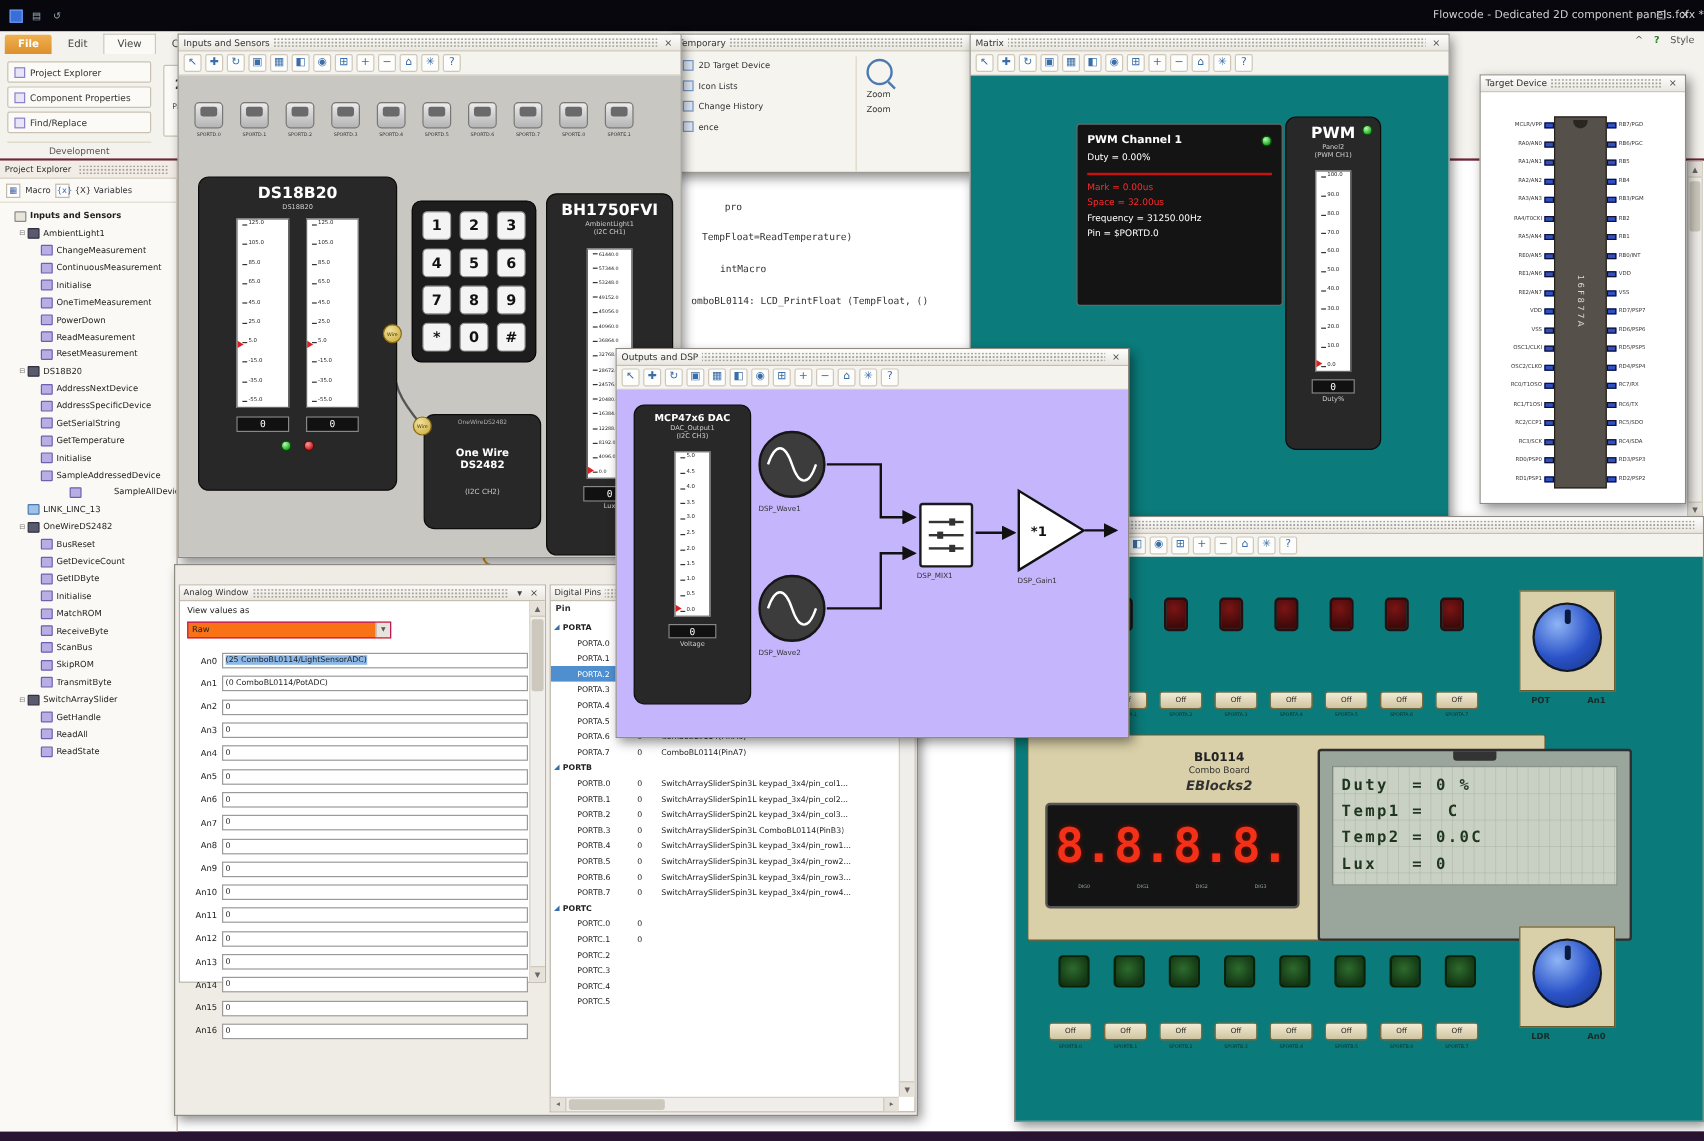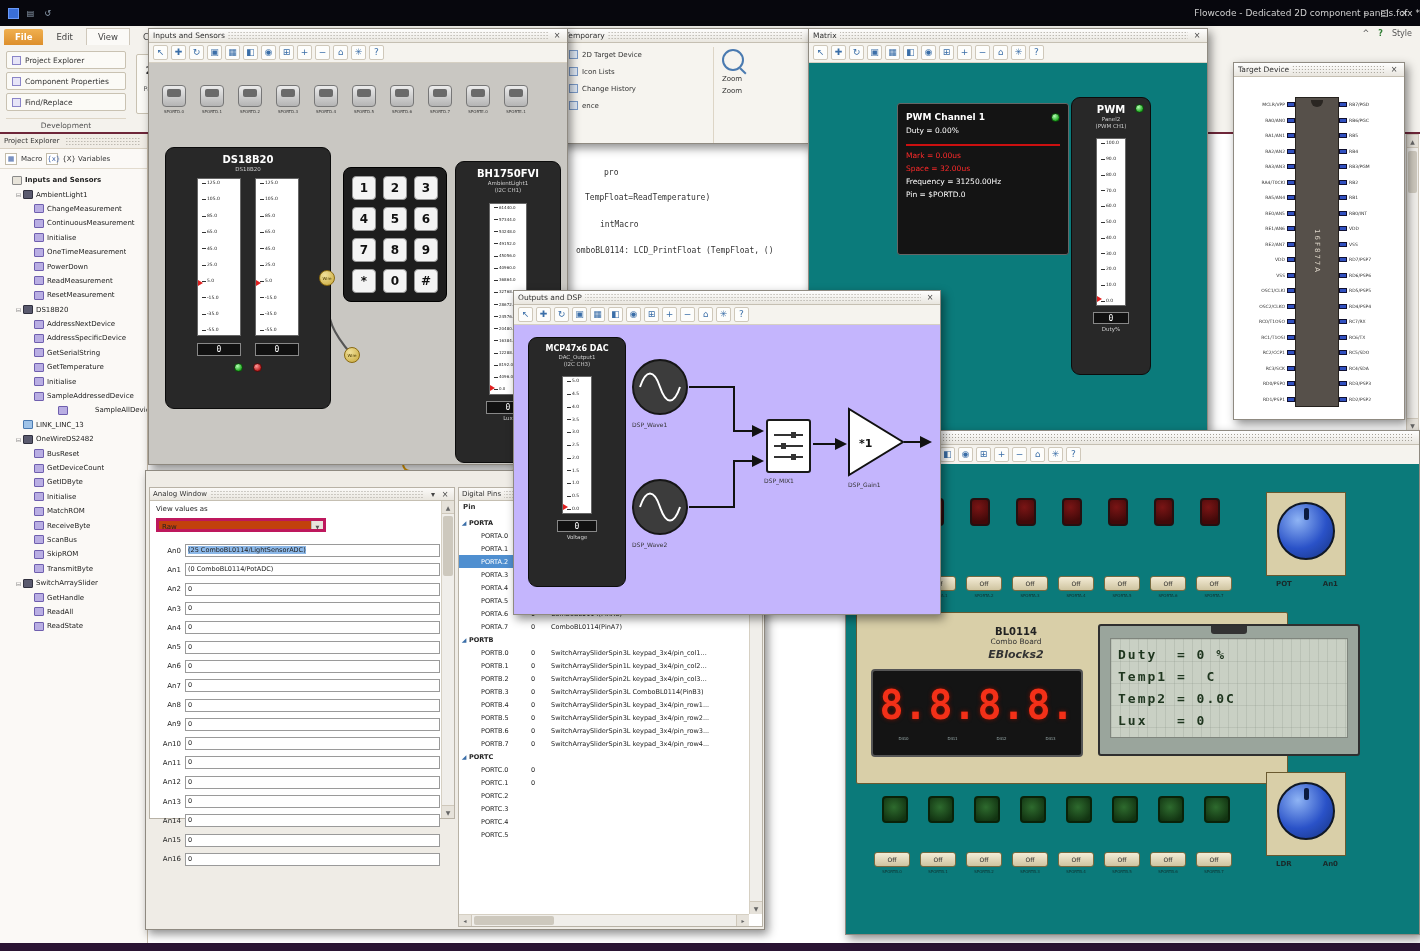--- a/index.html
+++ b/index.html
@@ -60,21 +60,21 @@
 
 .fwin{position:absolute;border:1px solid #8f8a81;box-shadow:3px 4px 9px rgba(0,0,0,.45);background:#f2f0ea;}
 .fwin-t{height:14px;display:flex;align-items:center;padding:0 4px;background:linear-gradient(#fefefe,#e9e6df);border-bottom:1px solid #c5bfb2;font-size:7.5px;color:#333;white-space:nowrap;}
 .wctl{width:12px;text-align:center;font-size:8px;color:#444;flex:0 0 12px;}
 .fwin-tb{height:20px;display:flex;align-items:center;gap:3px;padding:0 4px;background:#f5f3ee;border-bottom:1px solid #d6d0c3;}
 .tbi{width:15px;height:15px;border:1px solid #cfc8ba;background:#fdfdfb;border-radius:2px;font-size:9px;line-height:13px;text-align:center;color:#3a6ea8;}
 .panel2d{position:absolute;left:0;right:0;bottom:0;top:34px;overflow:hidden;}
 
 
 .dark-comp{position:absolute;background:#282828;border:1px solid #0c0c0c;border-radius:9px;color:#fff;text-align:center;}
-.dc-title{font-size:10px;font-weight:bold;margin-top:6px;}
+.dc-title{font-size:13px;font-weight:bold;margin-top:6px;}
 .dc-sub{font-size:5.5px;color:#cfcfcf;margin-top:1px;}
 .scalewrap{position:relative;display:inline-block;}
 .scale{background:#fff;border:1px solid #666;display:flex;flex-direction:column;justify-content:space-between;padding:2px 1px 2px 4px;text-align:left;}
 .tick{display:flex;align-items:center;font-size:4.5px;color:#222;line-height:1;}
 .tick:before{content:"";width:4px;height:1px;background:#333;margin-right:1px;}
 .bh .tick{font-size:4px;}
 .red-arrow{position:absolute;width:0;height:0;border-top:3px solid transparent;border-bottom:3px solid transparent;border-left:5px solid #e02020;left:1px;}
 .disp{background:#111;border:1px solid #888;color:#fff;font-family:"DejaVu Sans Mono",monospace;font-size:8px;text-align:center;display:inline-block;}
 .ledg{width:9px;height:9px;border-radius:50%;background:radial-gradient(circle at 35% 30%,#b6ffb6,#22aa22 70%);border:1px solid #0a4a0a;display:inline-block;}
 .ledr{width:9px;height:9px;border-radius:50%;background:radial-gradient(circle at 35% 30%,#ff9a9a,#bb2222 70%);border:1px solid #5a0a0a;display:inline-block;}
@@ -115,21 +115,21 @@
 .dsplab{position:absolute;font-size:6px;color:#333;}
 .mixb{position:absolute;width:45px;height:54px;background:#fff;border:2px solid #1a1a1a;border-radius:3px;padding:8px 6px;display:flex;flex-direction:column;justify-content:space-around;}
 .mixline{height:2px;background:#333;position:relative;}
 .mixline:after{content:"";position:absolute;top:-2px;width:5px;height:6px;background:#333;left:60%;}
 .mixline:nth-child(2):after{left:25%;}
 
 
 .subpanel{position:absolute;background:#fff;border:1px solid #b8b2a6;}
 .sub-h{height:13px;display:flex;align-items:center;padding:0 3px;background:linear-gradient(#fbfaf8,#e9e6df);border-bottom:1px solid #c5bfb2;font-size:7px;color:#333;}
 .anview{position:absolute;left:6px;top:4px;font-size:7px;color:#222;}
-.ancombo{position:absolute;left:6px;top:17px;width:170px;height:14px;border:3px solid #be185d;background:#c2410c;font-size:7px;line-height:12px;padding-left:3px;color:#222;}
+.ancombo{position:absolute;left:6px;top:17px;width:170px;height:14px;border:1px solid #be185d;background:#f97316;font-size:7px;line-height:12px;padding-left:3px;color:#222;}
 .ancombo .arr{position:absolute;right:0;top:0;bottom:0;width:12px;background:#e8e4dc;border-left:1px solid #bbb;font-size:5px;text-align:center;line-height:12px;color:#555;}
 .anrows{position:absolute;left:0;top:40px;right:14px;}
 .anrow{display:flex;align-items:center;height:19.3px;padding-left:5px;}
 .anlab{width:26px;font-size:7px;text-align:right;margin-right:4px;color:#222;flex:0 0 26px;}
 .anbox{flex:1;height:13px;border:1px solid #9a9a9a;background:#fff;font-size:6.5px;line-height:11px;padding:0 2px;color:#222;overflow:hidden;white-space:nowrap;}
 .anbox.hl span{background:#8cb8e8;}
 .pvsb{position:absolute;right:0;top:0;bottom:0;width:13px;background:#f0eeea;border-left:1px solid #d6d0c3;}
 .phsb{position:absolute;left:0;bottom:0;right:13px;height:12px;background:#f0eeea;border-top:1px solid #d6d0c3;display:flex;}
 .hbtn{width:13px;font-size:6px;color:#666;text-align:center;line-height:12px;background:#e6e2da;border-right:1px solid #cfc8bb;}
 .hthumb{width:80px;background:#cdc8bd;border-radius:2px;margin:1px 0 1px 2px;}
@@ -867,20 +867,26 @@
           <div class="key">5</div>
           <div class="key">6</div>
           <div class="key">7</div>
           <div class="key">8</div>
           <div class="key">9</div>
           <div class="key">*</div>
           <div class="key">0</div>
           <div class="key">#</div>
         </div>
 
+      <div class="dark-comp" style="left:204px;top:282px;width:98px;height:96px;">
+        <div style="font-size:5px;color:#aaa;margin-top:3px;">OneWireDS2482</div>
+        <div style="font-size:8.5px;font-weight:bold;margin-top:18px;">One Wire</div>
+        <div style="font-size:8.5px;font-weight:bold;">DS2482</div>
+        <div style="font-size:6px;color:#ccc;margin-top:14px;">(I2C CH2)</div>
+      </div>
       <div class="wirec" style="left:170px;top:207px;">Wire</div>
       <div class="wirec" style="left:195px;top:284px;">Wire</div>
 
       <div class="dark-comp bh" style="left:306px;top:98px;width:106px;height:302px;">
         <div class="dc-title">BH1750FVI</div>
         <div class="dc-sub">AmbientLight1</div>
         <div class="dc-sub">(I2C CH1)</div>
         <div class="scalewrap" style="margin-top:5px;">
           <div class="scale" id="bh-scale" style="width:38px;height:192px;">
               <div class="tick">
@@ -1295,21 +1301,21 @@
           <div class="sscell">
             <div class="ssd">8.</div>
             <div class="sslab">DIG2</div>
           </div>
           <div class="sscell">
             <div class="ssd">8.</div>
             <div class="sslab">DIG3</div>
           </div>
         </div>
 
-      <div class="lcd" style="left:252px;top:160px;width:262px;height:132px;">
+      <div class="lcd" style="left:252px;top:160px;width:262px;height:160px;">
         <div class="lcd-tab"></div>
         <div class="lcd-inner" id="lcd-lines">
             <div class="lcd-line">Duty  = 0 %</div>
             <div class="lcd-line">Temp1 =  C</div>
             <div class="lcd-line">Temp2 = 0.0C</div>
             <div class="lcd-line">Lux   = 0</div>
           </div>
       </div>
 
       <div class="rowflex" id="green-row" style="left:36px;top:332px;gap:20px;">

